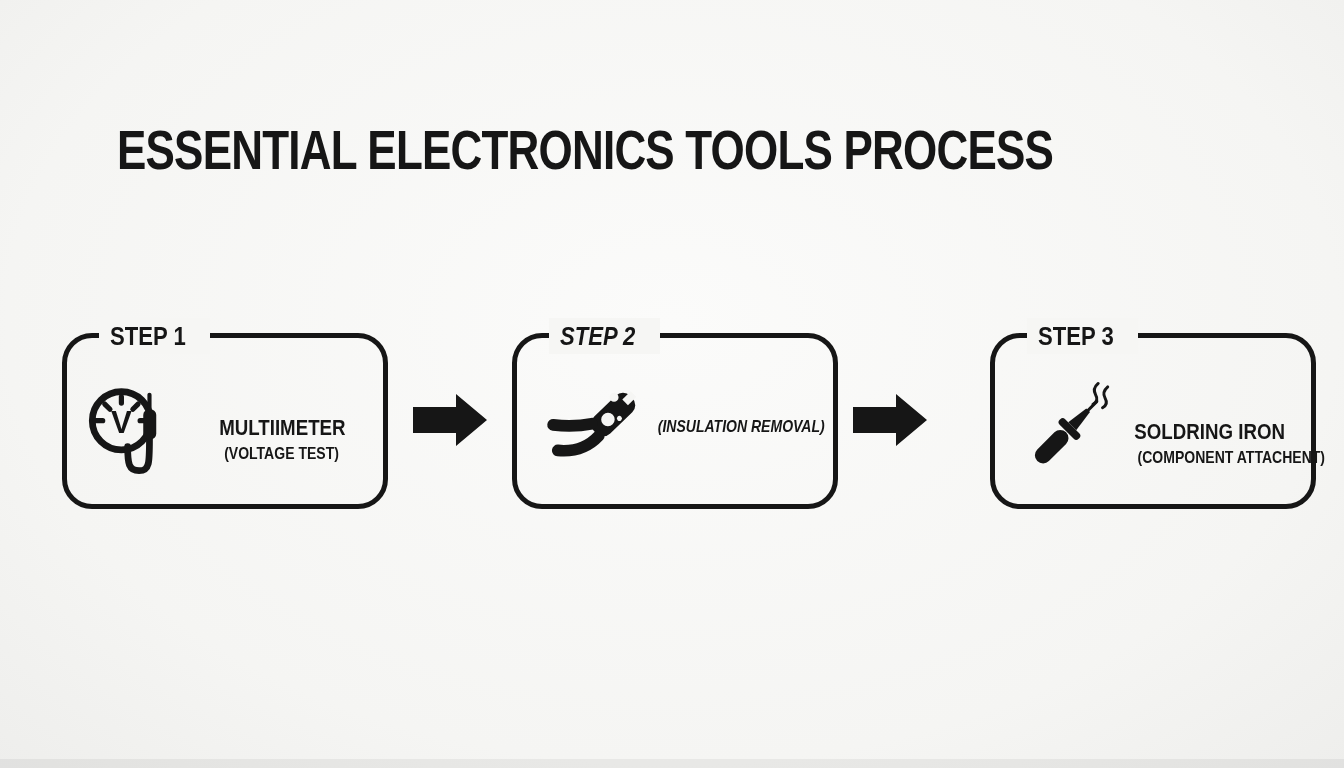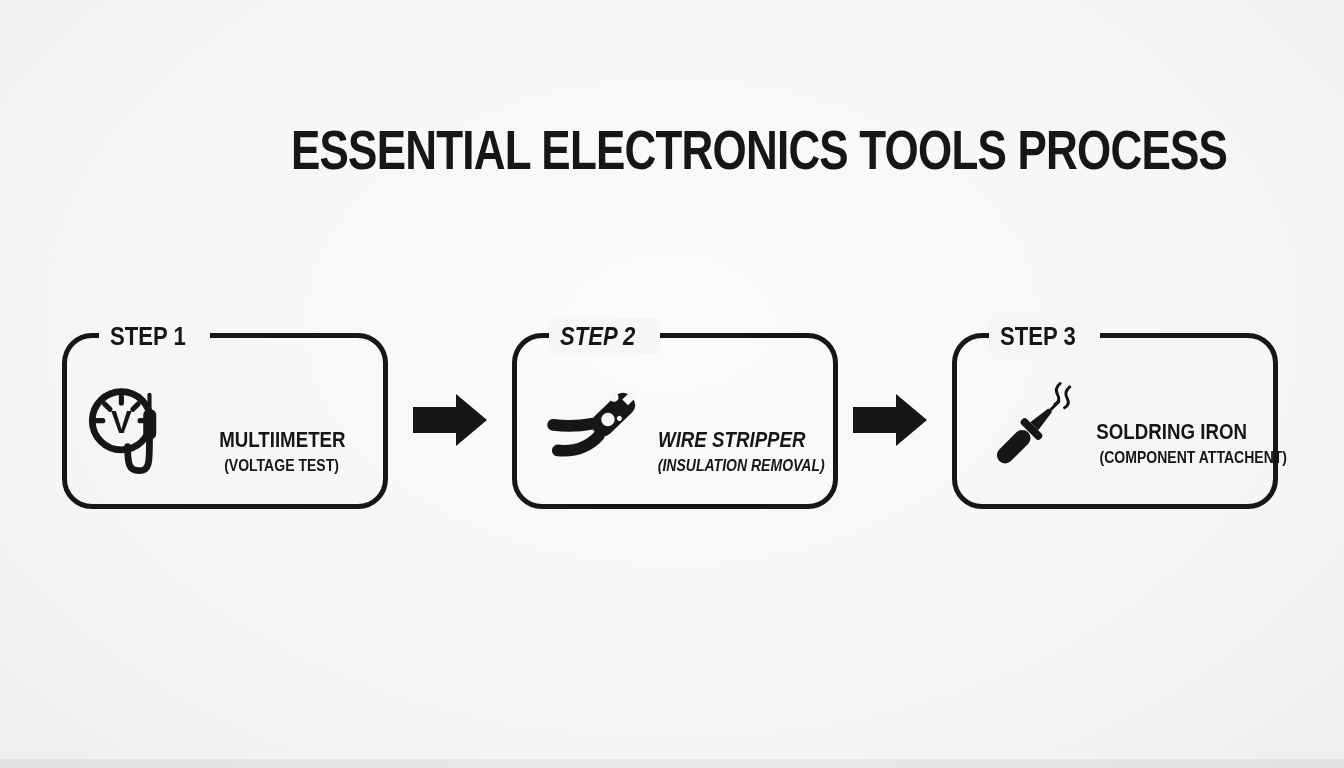--- a/index.html
+++ b/index.html
@@ -12,55 +12,55 @@
     font-family:"Liberation Sans", sans-serif;
     color:var(--ink);
     background:radial-gradient(ellipse at 50% 42%, #fbfbfa 0%, #f5f5f3 70%, #eeeeec 100%);
     position:relative;
   }
   .canvas{position:absolute;inset:0;}
   .bottom-edge{position:absolute;left:0;bottom:0;width:100%;height:9px;background:rgba(0,0,0,0.05);}
 
   .title-wrap{
     position:absolute;top:118px;left:0;width:100%;
-    text-align:right;
+    text-align:left;
   }
   .title{
     display:inline-block;
     font-size:55px;font-weight:bold;letter-spacing:-1px;
     transform:scaleX(0.80);transform-origin:center;
     white-space:nowrap;color:var(--ink);
   }
 
   .step-box{
     position:absolute;top:333px;width:326px;height:176px;
     border:5px solid var(--ink);border-radius:30px;
   }
   .step-box.b1{left:62px;}
   .step-box.b2{left:512px;font-style:italic;}
-  .step-box.b3{left:952px;padding-left:12px;}
+  .step-box.b3{left:990px;padding-left:12px;}
 
   .step-label{
     position:absolute;top:-20px;left:32px;
     background:var(--bg);
     padding:0 11px;line-height:36px;height:36px;
     white-space:nowrap;
   }
   .step-label .cond{
     display:inline-block;font-size:26px;font-weight:bold;
     transform:scaleX(0.85);transform-origin:left center;
   }
 
   .step-icon{position:absolute;}
   .b1 .step-icon{left:18px;top:38px;width:104px;height:104px;}
   .b2 .step-icon{left:24px;top:40px;width:108px;height:108px;}
   .b3 .step-icon{left:20px;top:42px;width:104px;height:104px;}
 
   .step-text{
-    position:absolute;left:126px;right:12px;top:88px;
+    position:absolute;left:126px;right:12px;top:76px;
     text-align:center;
   }
   .b3 .step-text{top:80px;text-decoration:underline;}
   .tool-name{
     display:inline-block;white-space:nowrap;
     font-size:22px;font-weight:bold;line-height:27px;
     transform:scaleX(0.85);transform-origin:center;
   }
   .tool-sub{
     display:inline-block;white-space:nowrap;
@@ -128,21 +128,20 @@
           <circle cx="68" cy="30" r="2.8" fill="#f6f6f4"></circle>
           <circle cx="60" cy="40" r="7.5" fill="#f6f6f4"></circle>
           <g fill="none" stroke="#161616" stroke-width="13" stroke-linecap="round">
             <path d="M 51 56 C 42 70 34 78 22 88"></path>
             <path d="M 66 60 C 67 78 60 92 46 104"></path>
           </g>
         </g>
       </svg>
     </span>
     <div class="step-text">
-      <div><span class="tool-name">WIRE STRIPPER</span></div>
       <div><span class="tool-sub">(INSULATION REMOVAL)</span></div>
     </div>
   </div>
 
   <span class="flow-arrow a2">
     <svg viewBox="0 0 74 52">
         <polygon points="0,13 43,13 43,0 74,26 43,52 43,39 0,39" fill="#161616"></polygon>
       </svg>
   </span>
 

